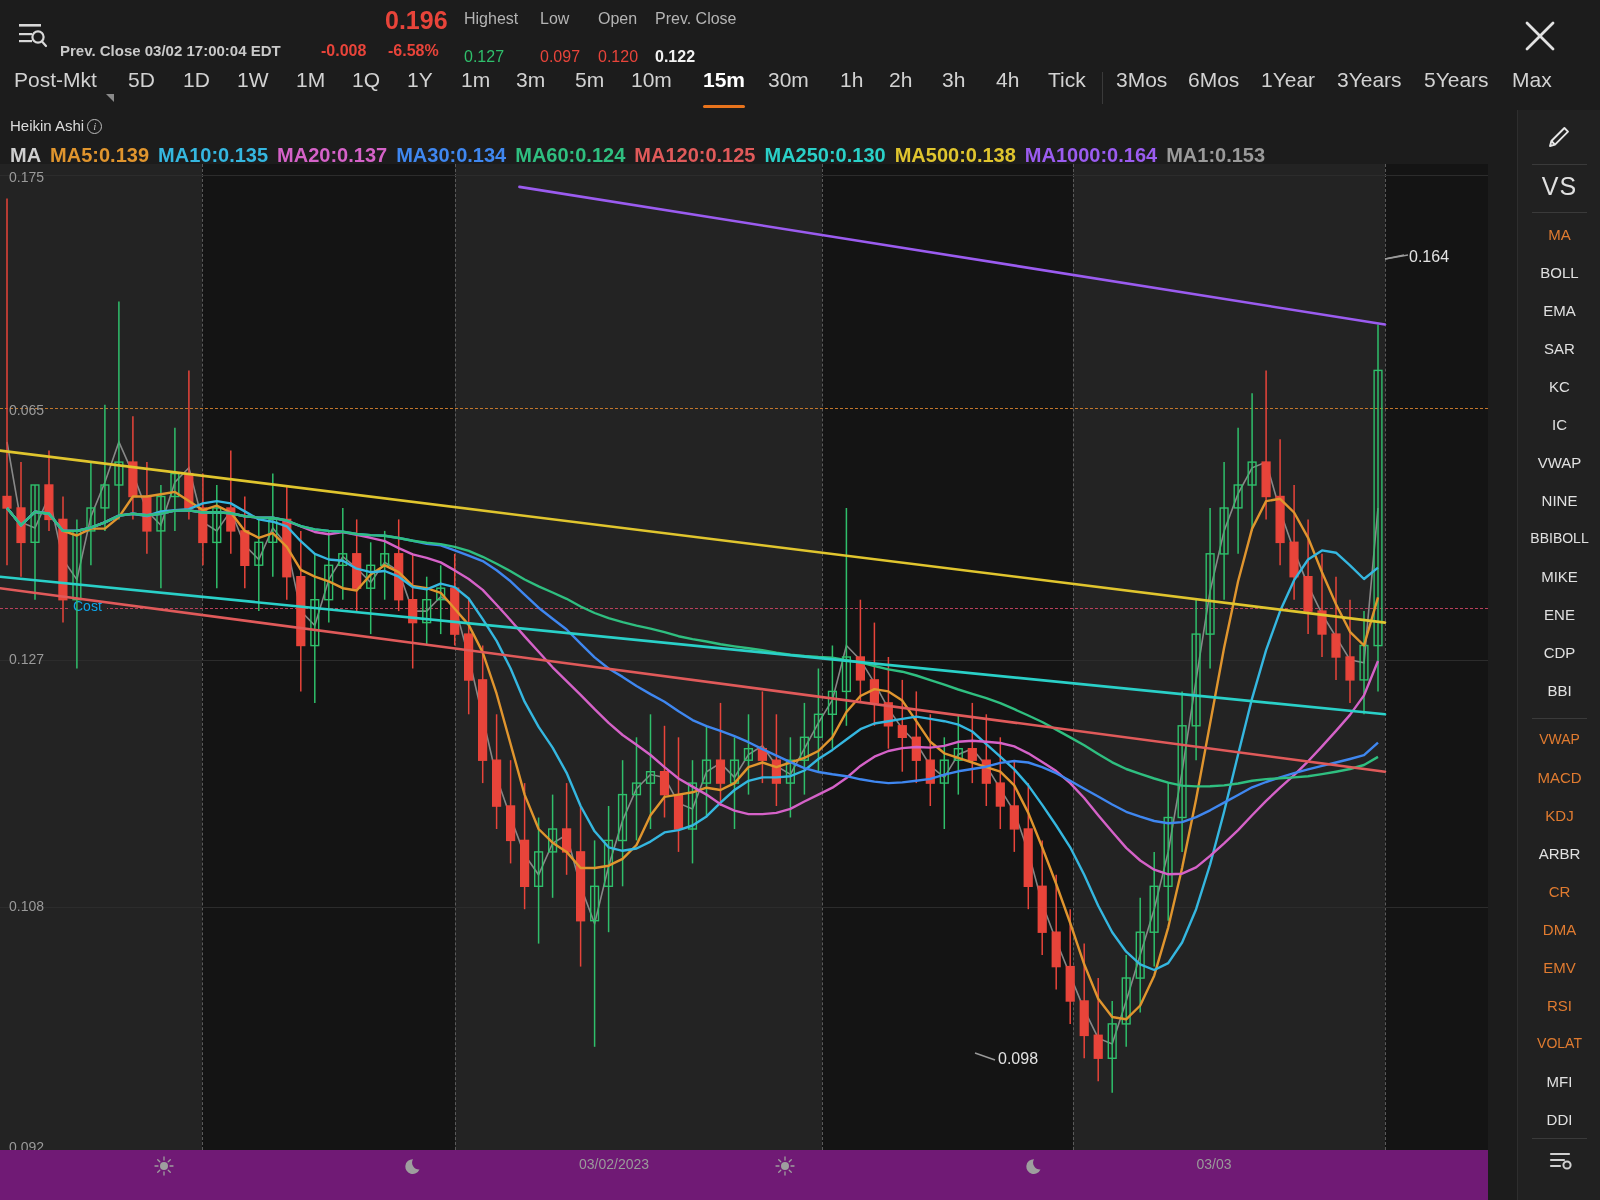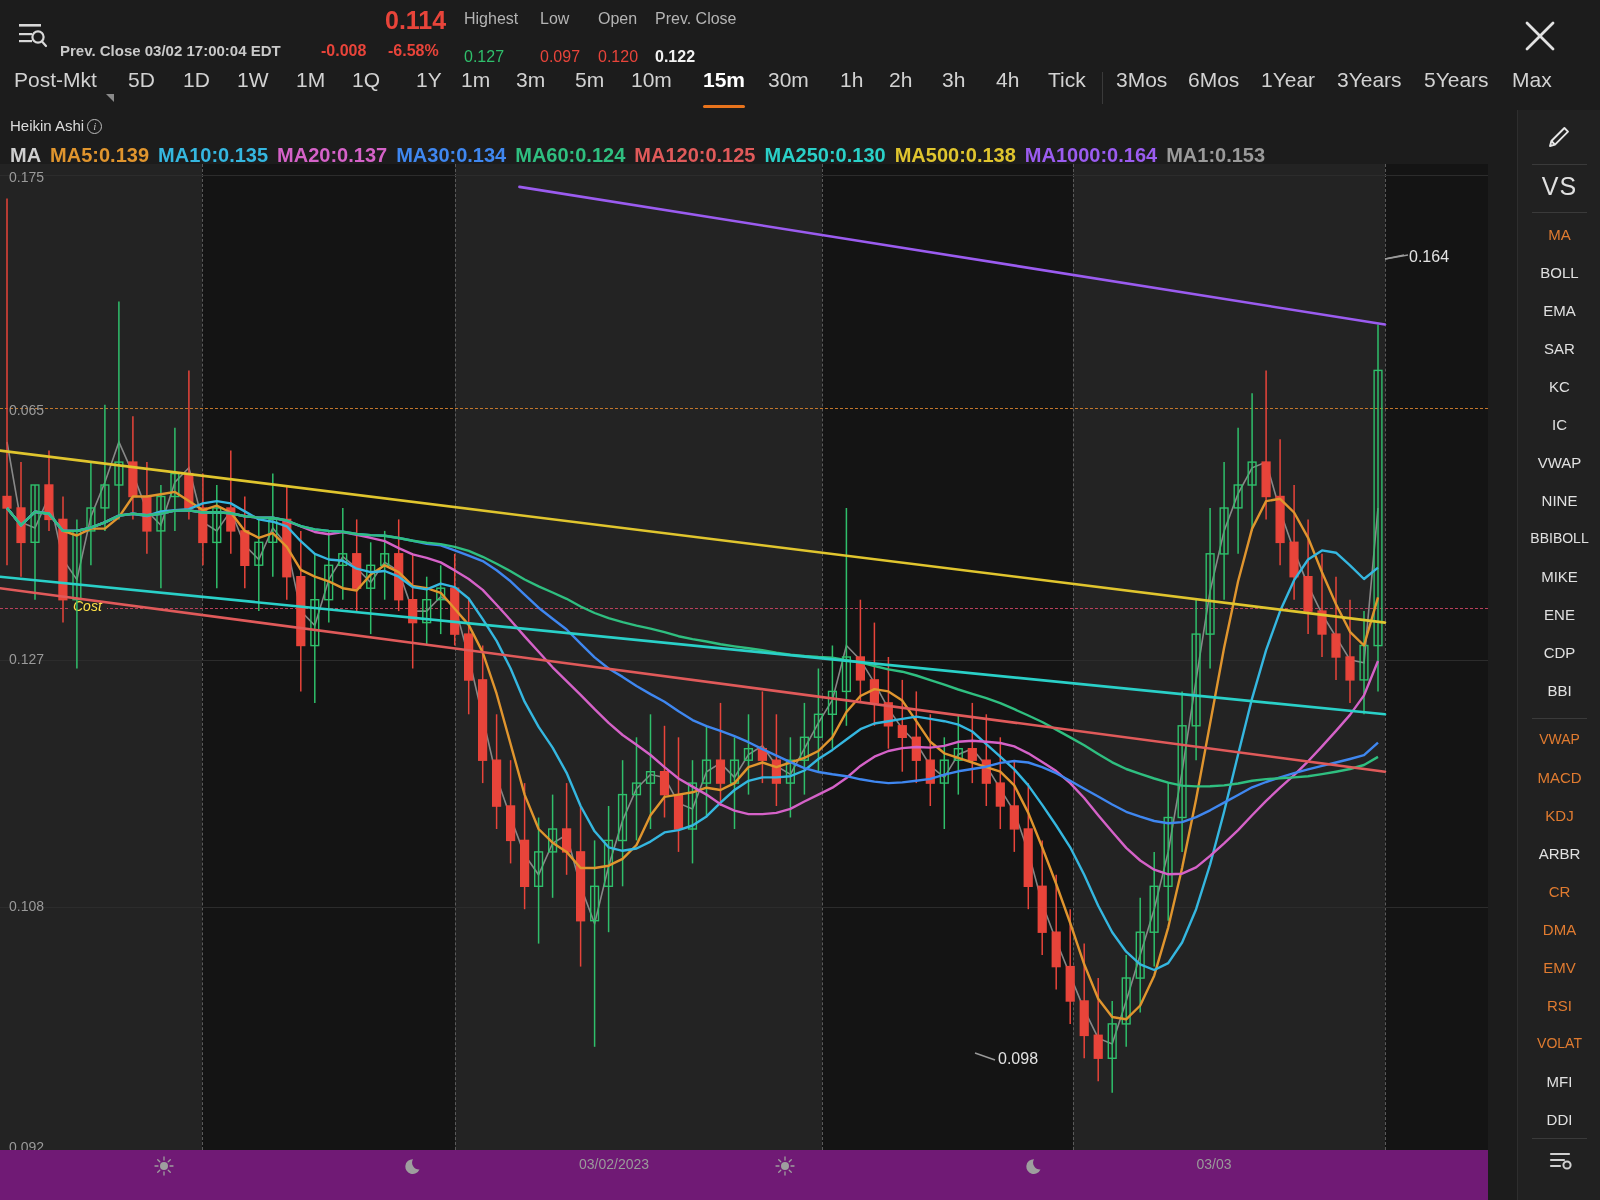--- a/index.html
+++ b/index.html
@@ -48,21 +48,21 @@
   .chart-wrap { position: absolute; left: 0; top: 164px; width: 1488px; height: 986px; background: #1c1c1c; overflow: hidden; }
   .band { position: absolute; top: 0; height: 986px; }
   .band.light { background: #232323; }
   .band.dark { background: #141414; }
   .vgrid { position: absolute; top: 0; width: 0; height: 986px; border-left: 1px dashed #5a5a5a; }
   .hgrid { position: absolute; left: 0; width: 1488px; height: 1px; background: #2c2c2c; }
   .ylab { position: absolute; left: 9px; font-size: 14px; color: #9a9a9a; }
   .dashline { position: absolute; left: 0; width: 1488px; height: 0; }
   .dash-orange { border-top: 1.6px dashed #c2762c; }
   .dash-cost { border-top: 1.6px dashed #b8405a; }
-  .cost-tag { position: absolute; font-size: 14px; color: #fde047; background: #232323; padding: 0 5px; font-style: italic; }
+  .cost-tag { position: absolute; font-size: 14px; color: #0ea5e9; background: #232323; padding: 0 5px; }
 
   .pricetag { position: absolute; font-size: 16px; color: #e2e2e2; white-space: nowrap; }
 
   
   .xaxis { position: absolute; left: 0; top: 1150px; width: 1488px; height: 50px; background: #701a75; }
   .xlab { position: absolute; top: 6px; font-size: 14px; color: #9a9a9a; transform: translateX(-50%); }
   .daymark { position: absolute; top: 6px; width: 20px; height: 20px; transform: translateX(-50%); }
 
   
   .sidebar { position: absolute; right: 0; top: 110px; width: 83px; height: 1090px; background: #212121; border-left: 1px solid #2e2e2e; }
@@ -81,21 +81,21 @@
     <div class="menu-icon">
       <svg width="36" height="40" viewBox="0 0 36 40">
         <rect x="5" y="8" width="22" height="2.6" fill="#d8d8d8"></rect>
         <rect x="5" y="17" width="13" height="2.2" fill="#d8d8d8"></rect>
         <rect x="5" y="24" width="13" height="2.2" fill="#d8d8d8"></rect>
         <circle cx="24" cy="21" r="5.6" fill="none" stroke="#d8d8d8" stroke-width="2.2"></circle>
         <line x1="28" y1="25.5" x2="32" y2="30" stroke="#d8d8d8" stroke-width="2.2" stroke-linecap="round"></line>
       </svg>
     </div>
 
-    <div class="price-main">0.114</div>
+    <div class="price-main">0.196</div>
     <div class="subline">Prev. Close 03/02 17:00:04 EDT</div>
     <div class="chg-abs">-0.008</div>
     <div class="chg-pct">-6.58%</div>
 
     <div class="stat" style="left:464px; top:10px;">
       <span class="stat-label">Highest</span>
       <span class="stat-value v-green">0.127</span>
     </div>
     <div class="stat" style="left:540px; top:10px;">
       <span class="stat-label">Low</span>
@@ -121,21 +121,21 @@
   <div class="tfbar">
     <div class="tf" style="left:14px;">
       <span>Post-Mkt</span>
       <span class="tf-caret" style="left:92px;"></span>
     </div>
     <div class="tf" style="left:128px;">5D</div>
     <div class="tf" style="left:183px;">1D</div>
     <div class="tf" style="left:237px;">1W</div>
     <div class="tf" style="left:296px;">1M</div>
     <div class="tf" style="left:352px;">1Q</div>
-    <div class="tf" style="left:416px;">1Y</div>
+    <div class="tf" style="left:407px;">1Y</div>
     <div class="tf" style="left:461px;">1m</div>
     <div class="tf" style="left:516px;">3m</div>
     <div class="tf" style="left:575px;">5m</div>
     <div class="tf" style="left:631px;">10m</div>
     <div class="tf active" style="left:703px;">
       <span>15m</span>
       <span class="uline"></span>
     </div>
     <div class="tf" style="left:768px;">30m</div>
     <div class="tf" style="left:840px;">1h</div>

